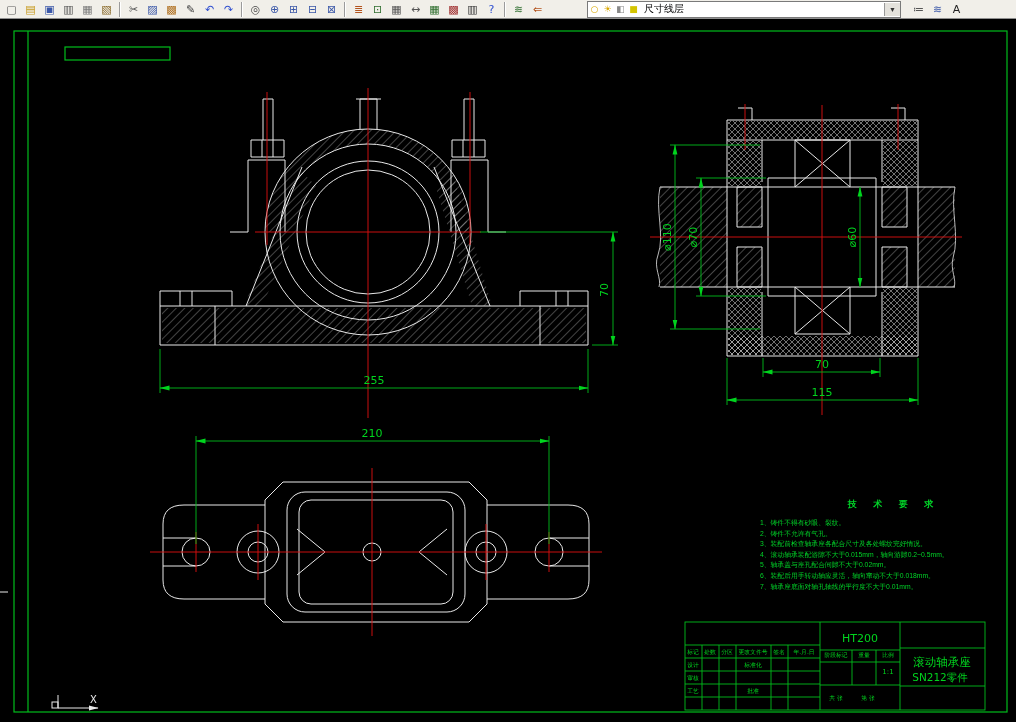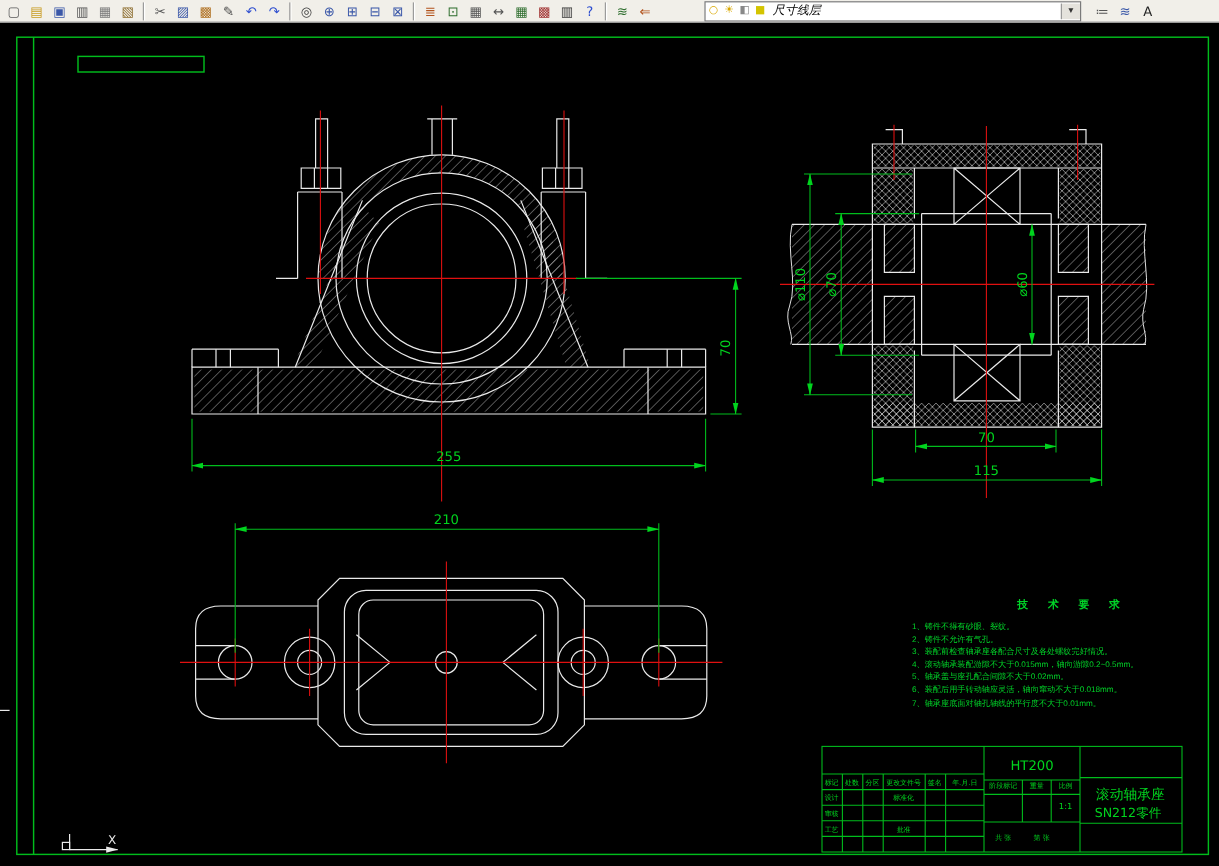--- a/index.html
+++ b/index.html
@@ -9,21 +9,21 @@
   .toolbar{position:absolute;top:0;left:0;width:1016px;height:19px;background:#f1efe9;
            border-bottom:1px solid #8f8f8f;display:flex;align-items:center;padding:0 2px;
            box-sizing:border-box;z-index:5;}
   .tb-group{display:flex;align-items:center;}
   .tbtn{width:19px;height:17px;padding:0;margin:0;text-align:center;font-size:11px;line-height:15px;
         background:none;border:1px solid transparent;cursor:default;font-family:"DejaVu Sans",sans-serif;}
   .sep{width:0;height:15px;border-left:1px solid #9b9b9b;border-right:1px solid #ffffff;margin:0 3px;}
   .combo{display:flex;align-items:center;height:15px;background:#fff;border:1px solid #7a7a7a;
          width:312px;margin-left:40px;font-size:10px;}
   .combo .state{width:13px;text-align:center;font-size:9px;line-height:13px;font-family:"DejaVu Sans",sans-serif;}
-  .combo .val{flex:1;padding-left:4px;color:#000;white-space:nowrap;overflow:hidden;font-style:italic;}
+  .combo .val{flex:1;padding-left:4px;color:#000;white-space:nowrap;overflow:hidden;}
   .combo .arrow{width:15px;height:13px;background:#e4e2dc;border-left:1px solid #999;
                 text-align:center;font-size:7px;line-height:13px;color:#333;}
   .rgrp{margin-left:8px;}
 
   
   svg.canvas{position:absolute;top:19px;left:0;background:#000;}
   .w{stroke:#e9e9e9;stroke-width:1;fill:none;}
   .w2{stroke:#e9e9e9;stroke-width:0.8;fill:none;}
   .r{stroke:#e01010;stroke-width:0.9;fill:none;}
   .g{stroke:#00bd1c;stroke-width:0.9;fill:none;}

